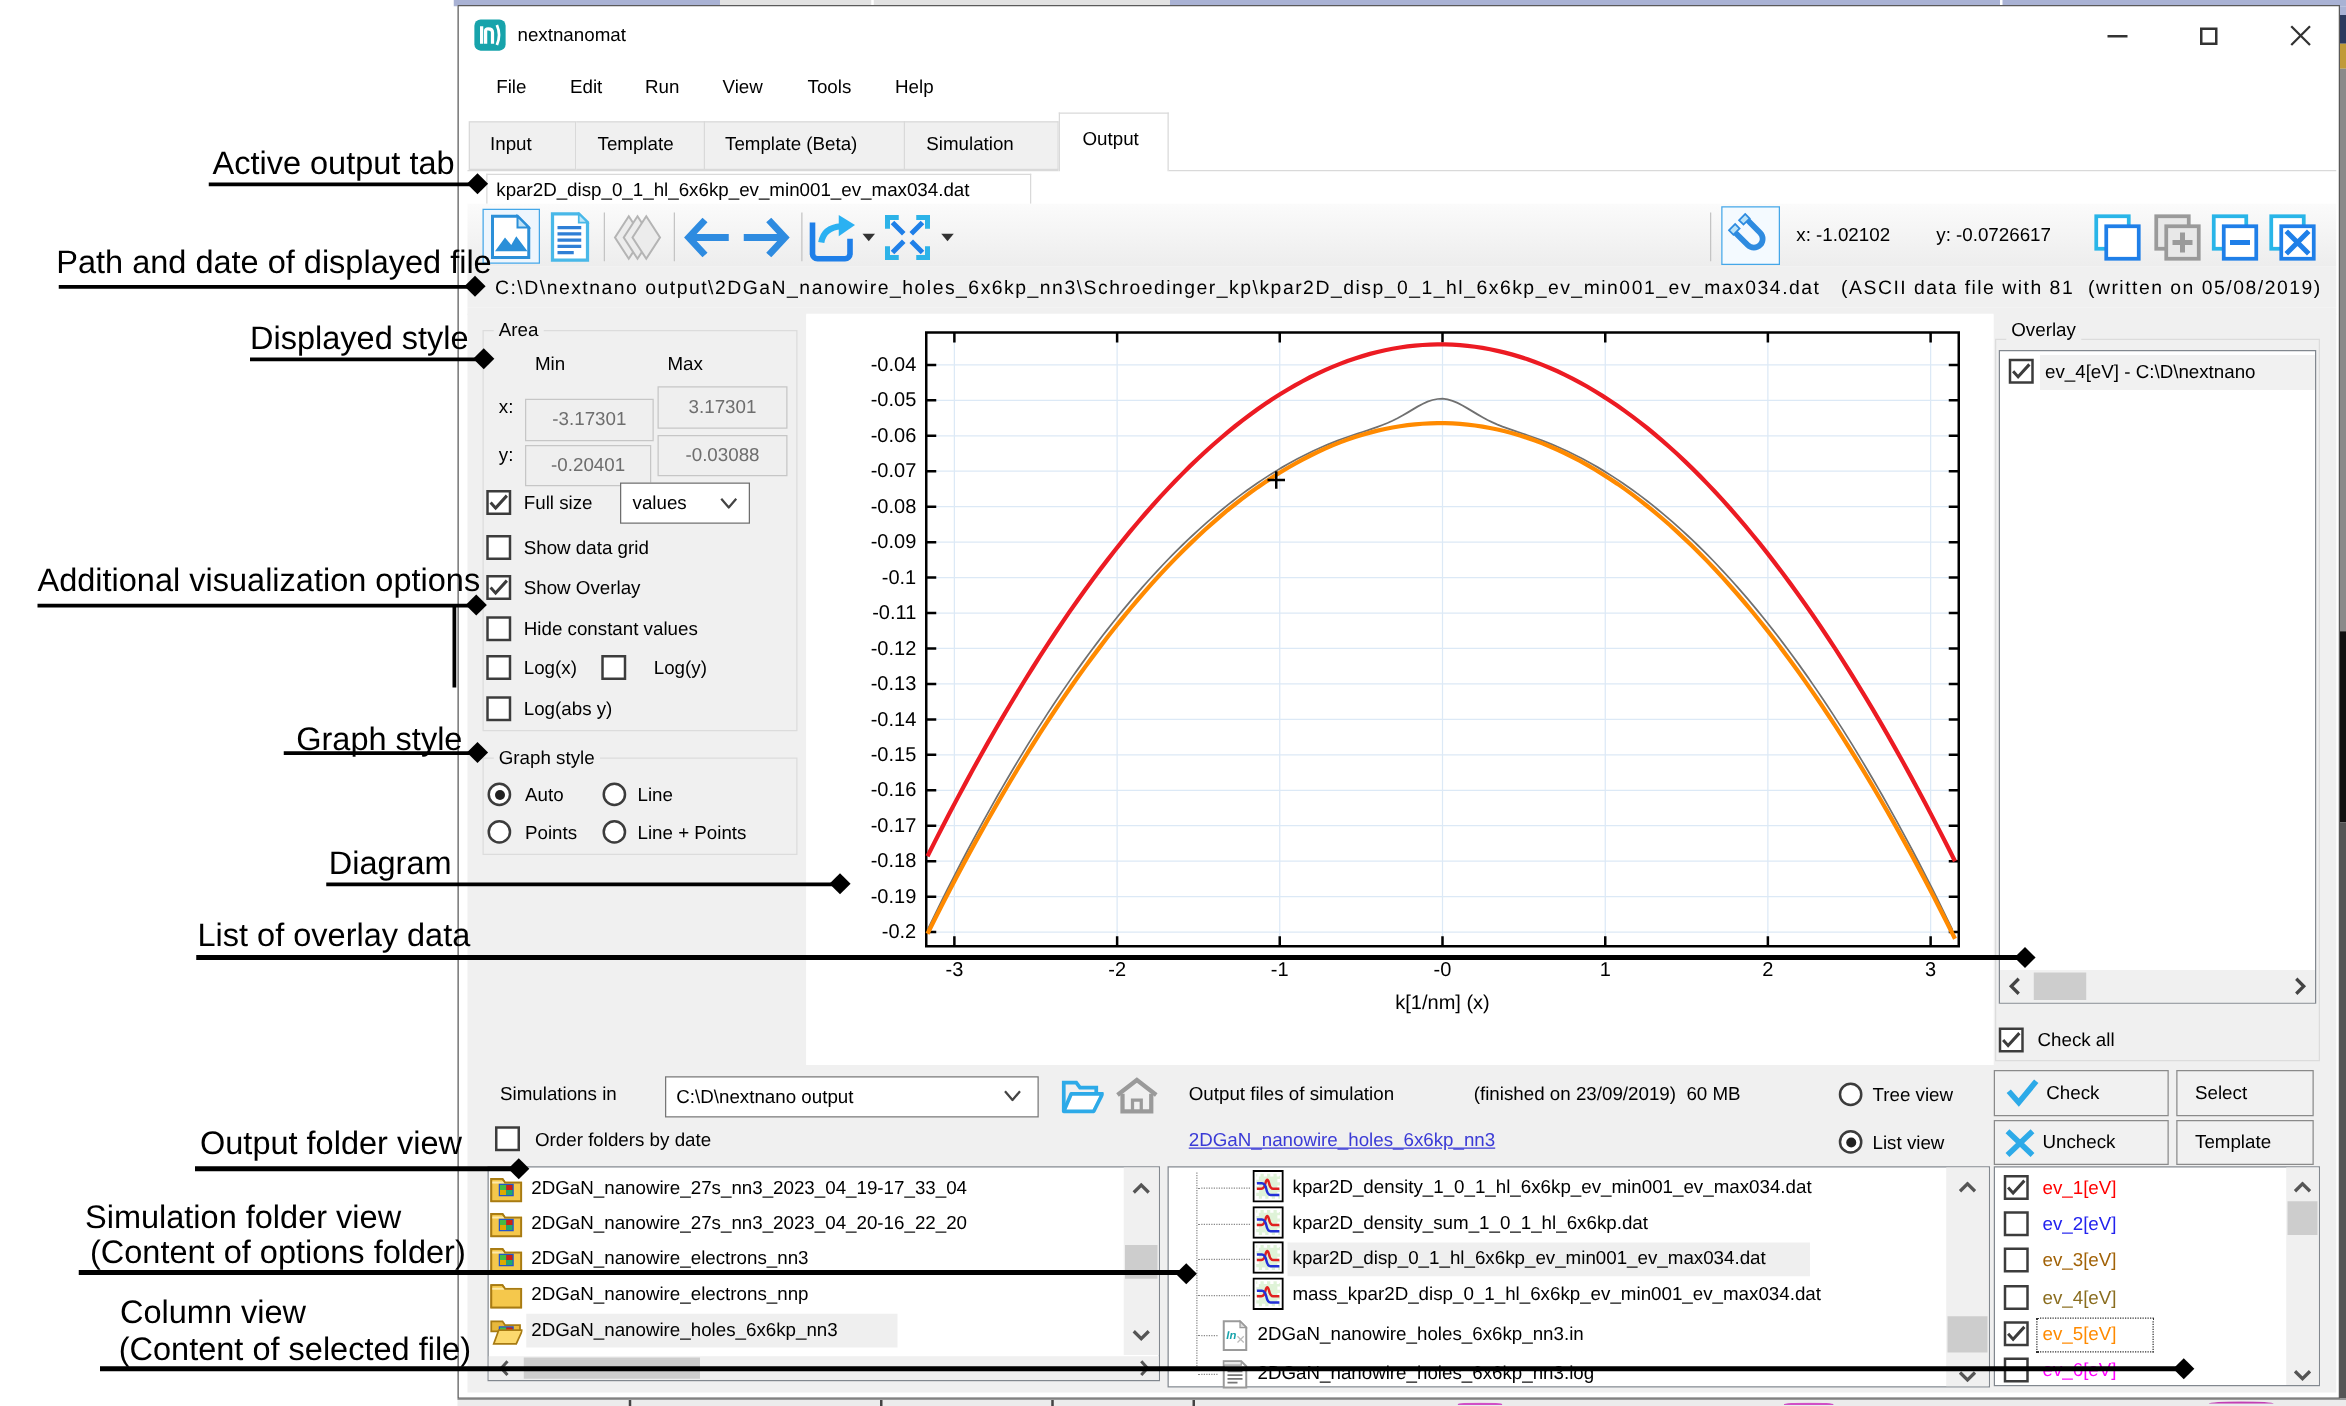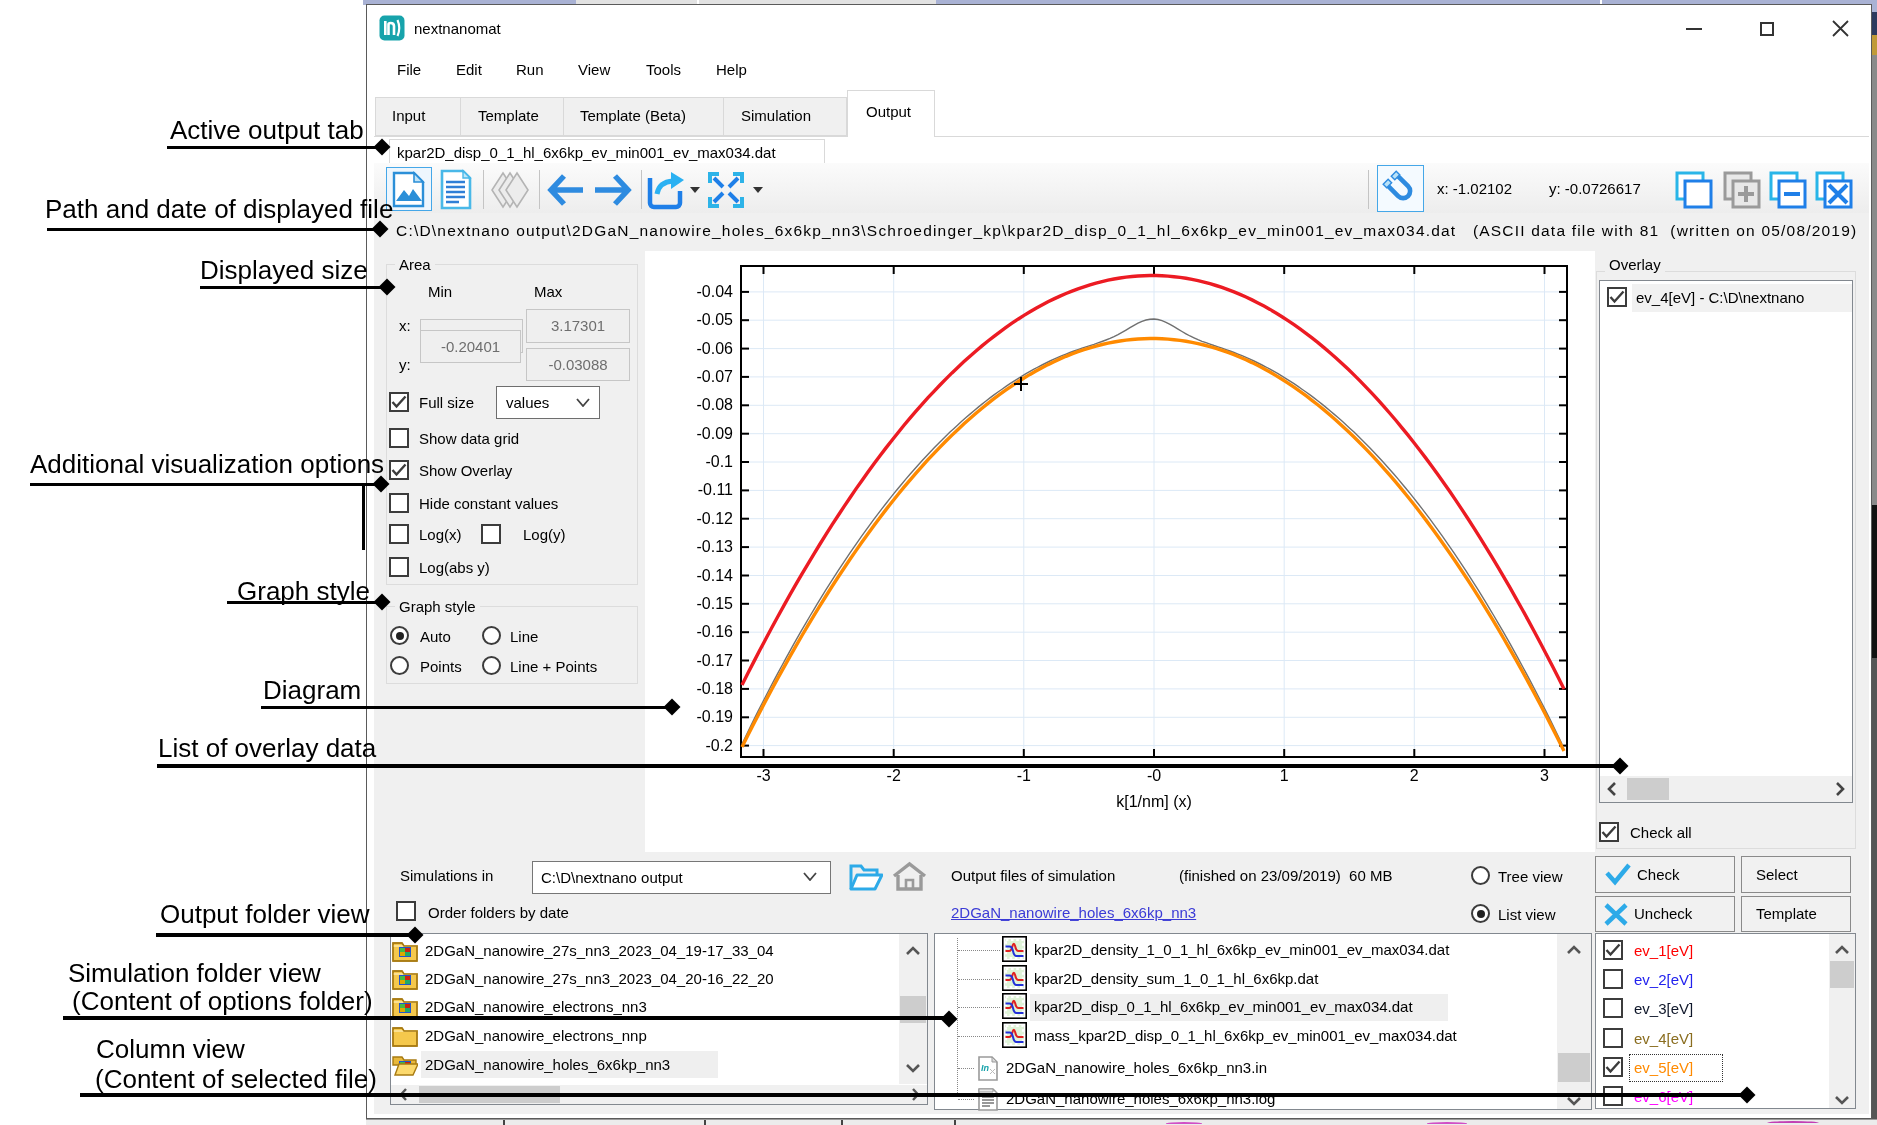--- a/index.html
+++ b/index.html
@@ -170,21 +170,21 @@
 <div class="a" style="left:1595px;top:251px;width:274px;height:601px;background:#f0f0f0;"></div>
 
 <div class="gb" style="left:386px;top:264px;width:252px;height:321px;"></div>
 <div class="gbl" style="left:395px;top:256px;">Area</div>
 <div class="t" style="left:428px;top:283px;">Min</div>
 <div class="t" style="left:534px;top:283px;">Max</div>
 <div class="t" style="left:399px;top:317px;">x:</div>
 <div class="t" style="left:399px;top:356px;">y:</div>
 <div class="fld" style="left:420px;top:309px;width:103px;height:34px;margin-top:10px;">-3.17301</div>
 <div class="fld" style="left:526px;top:309px;width:104px;height:34px;">3.17301</div>
-<div class="fld" style="left:420px;top:330px;width:101px;height:33px;">-0.20401</div>
+<div class="fld" style="left:420px;top:356px;width:101px;height:33px;">-0.20401</div>
 <div class="fld" style="left:526px;top:348px;width:104px;height:33px;">-0.03088</div>
 
 <div class="cb" style="left:389px;top:392px;"></div>
 <svg class="a" style="left:391px;top:395px;" width="16" height="14" viewBox="0 0 16 14">
     <path d="M1.5 7 L5.5 11.5 L14.5 1.5" fill="none" stroke="#3c3c3c" stroke-width="2.4"></path>
   </svg>
 <div class="t" style="left:419px;top:394px;">Full size</div>
 <div class="a" style="left:496px;top:386px;width:104px;height:33px;background:#fff;border:1px solid #6e6e6e;"></div>
 <div class="t" style="left:506px;top:394px;">values</div>
 <svg class="a" style="left:576px;top:398px;" width="14" height="9" viewBox="0 0 14 9">
@@ -524,21 +524,21 @@
   </svg>
 <div class="lst" style="left:1595px;top:933px;width:261px;height:176px;"></div>
 <div class="cb" style="left:1603px;top:940px;"></div>
 <svg class="a" style="left:1605px;top:943px;" width="16" height="14" viewBox="0 0 16 14">
     <path d="M1.5 7 L5.5 11.5 L14.5 1.5" fill="none" stroke="#3c3c3c" stroke-width="2.4"></path>
   </svg>
 <div class="t" style="left:1634px;top:942px;color:#ff0000;">ev_1[eV]</div>
 <div class="cb" style="left:1603px;top:969px;"></div>
 <div class="t" style="left:1634px;top:971px;color:#2222ee;">ev_2[eV]</div>
 <div class="cb" style="left:1603px;top:998px;"></div>
-<div class="t" style="left:1634px;top:1000px;color:#0f172a;">ev_3[eV]</div>
+<div class="t" style="left:1634px;top:1000px;color:#a16207;">ev_3[eV]</div>
 <div class="cb" style="left:1603px;top:1028px;"></div>
 <div class="t" style="left:1634px;top:1030px;color:#8a6d1f;">ev_4[eV]</div>
 <div class="cb" style="left:1603px;top:1057px;"></div>
 <svg class="a" style="left:1605px;top:1060px;" width="16" height="14" viewBox="0 0 16 14">
     <path d="M1.5 7 L5.5 11.5 L14.5 1.5" fill="none" stroke="#3c3c3c" stroke-width="2.4"></path>
   </svg>
 <div class="a" style="left:1629px;top:1054px;width:94px;height:28px;border:1px dotted #333;"></div>
 <div class="t" style="left:1634px;top:1059px;color:#ff8a00;">ev_5[eV]</div>
 <div class="cb" style="left:1603px;top:1086px;"></div>
 <div class="t" style="left:1634px;top:1088px;color:#ff00ff;">ev_6[eV]</div>
@@ -550,21 +550,21 @@
 <svg class="a" style="left:1834px;top:1095px;" width="16" height="10" viewBox="0 0 16 10">
     <path d="M2 2 L8 8 L14 2" fill="none" stroke="#555" stroke-width="2.6"></path>
   </svg>
 
 <div class="ann" style="left:170px;top:115px;">Active output tab</div>
 <div class="ln" style="left:167px;top:146px;width:211px;height:3px;"></div>
 <div class="dia" style="left:376px;top:141px;"></div>
 <div class="ann" style="left:45px;top:194px;">Path and date of displayed file</div>
 <div class="ln" style="left:47px;top:228px;width:328px;height:3px;"></div>
 <div class="dia" style="left:374px;top:223px;"></div>
-<div class="ann" style="left:200px;top:255px;">Displayed size</div>
+<div class="ann" style="left:200px;top:255px;">Displayed style</div>
 <div class="ln" style="left:200px;top:286px;width:182px;height:3px;"></div>
 <div class="dia" style="left:381px;top:281px;"></div>
 <div class="ann" style="left:30px;top:449px;">Additional visualization options</div>
 <div class="ln" style="left:30px;top:483px;width:345px;height:3px;"></div>
 <div class="dia" style="left:375px;top:478px;"></div>
 <div class="ln" style="left:362px;top:484px;width:3px;height:66px;"></div>
 <div class="ann" style="left:237px;top:576px;">Graph style</div>
 <div class="ln" style="left:227px;top:601px;width:150px;height:3px;"></div>
 <div class="dia" style="left:376px;top:596px;"></div>
 <div class="ann" style="left:263px;top:675px;">Diagram</div>

